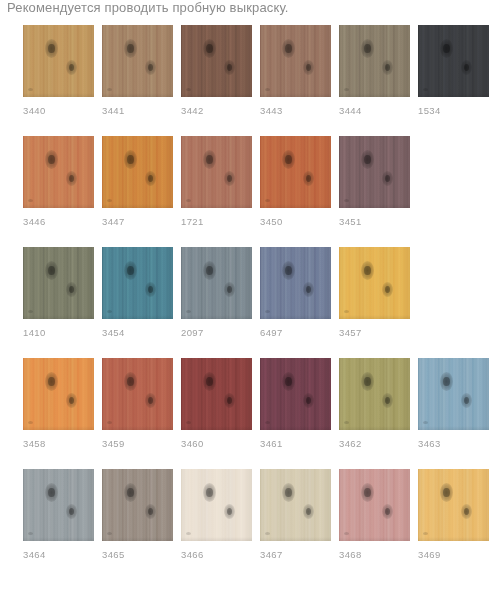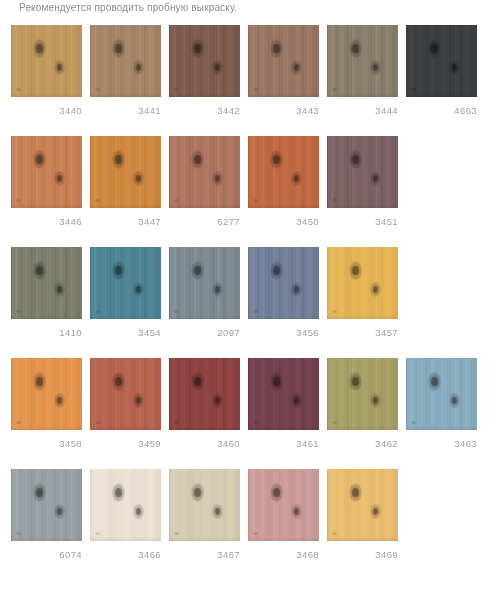--- a/index.html
+++ b/index.html
@@ -20,36 +20,35 @@
   #page {
     position: relative;
     width: 500px;
     height: 600px;
     box-sizing: border-box;
   }
 
   
   .note {
     position: absolute;
-    left: 19px;
+    left: 7px;
     top: 1px;
-    font-size: 10px;
+    font-size: 13px;
     line-height: 14px;
     color: #8c8c8c;
     letter-spacing: .15px;
     white-space: nowrap;
   }
 
   
   .rows {
     position: absolute;
-    left: 4px;
+    left: 16px;
     top: 25px;
     width: 447px;
-    text-align: right;
   }
   .row {
     display: flex;
     gap: 8px;
     padding-left: 7px;
     margin-bottom: 19px;
     box-sizing: border-box;
   }
   .cell {
     width: 71px;
@@ -260,21 +259,21 @@
         <div class="cell">
           <div class="swatch" style="background-color: rgb(60, 62, 66);">
             <div class="grain-shade"></div>
             <div class="grain-lines"></div>
             <div class="grain-fine"></div>
             <div class="knot knot-a"></div>
             <div class="knot knot-b"></div>
             <div class="corner-mark"></div>
             <div class="edge-bottom"></div>
           </div>
-          <span class="code">4663</span>
+          <span class="code">1534</span>
         </div>
       </div>
       <div class="row">
         <div class="cell">
           <div class="swatch" style="background-color: rgb(204, 128, 85);">
             <div class="grain-shade"></div>
             <div class="grain-lines"></div>
             <div class="grain-fine"></div>
             <div class="knot knot-a"></div>
             <div class="knot knot-b"></div>
@@ -298,21 +297,21 @@
         <div class="cell">
           <div class="swatch" style="background-color: rgb(176, 117, 96);">
             <div class="grain-shade"></div>
             <div class="grain-lines"></div>
             <div class="grain-fine"></div>
             <div class="knot knot-a"></div>
             <div class="knot knot-b"></div>
             <div class="corner-mark"></div>
             <div class="edge-bottom"></div>
           </div>
-          <span class="code">6277</span>
+          <span class="code">1721</span>
         </div>
         <div class="cell">
           <div class="swatch" style="background-color: rgb(195, 106, 67);">
             <div class="grain-shade"></div>
             <div class="grain-lines"></div>
             <div class="grain-fine"></div>
             <div class="knot knot-a"></div>
             <div class="knot knot-b"></div>
             <div class="corner-mark"></div>
             <div class="edge-bottom"></div>
@@ -372,21 +371,21 @@
         <div class="cell">
           <div class="swatch" style="background-color: rgb(115, 128, 156);">
             <div class="grain-shade"></div>
             <div class="grain-lines"></div>
             <div class="grain-fine"></div>
             <div class="knot knot-a"></div>
             <div class="knot knot-b"></div>
             <div class="corner-mark"></div>
             <div class="edge-bottom"></div>
           </div>
-          <span class="code">3456</span>
+          <span class="code">6497</span>
         </div>
         <div class="cell">
           <div class="swatch" style="background-color: rgb(232, 183, 85);">
             <div class="grain-shade"></div>
             <div class="grain-lines"></div>
             <div class="grain-fine"></div>
             <div class="knot knot-a"></div>
             <div class="knot knot-b"></div>
             <div class="corner-mark"></div>
             <div class="edge-bottom"></div>
@@ -472,21 +471,33 @@
         <div class="cell">
           <div class="swatch" style="background-color: rgb(154, 162, 166);">
             <div class="grain-shade"></div>
             <div class="grain-lines"></div>
             <div class="grain-fine"></div>
             <div class="knot knot-a"></div>
             <div class="knot knot-b"></div>
             <div class="corner-mark"></div>
             <div class="edge-bottom"></div>
           </div>
-          <span class="code">6074</span>
+          <span class="code">3464</span>
+        </div>
+        <div class="cell">
+          <div class="swatch" style="background-color: rgb(156, 144, 134);">
+            <div class="grain-shade"></div>
+            <div class="grain-lines"></div>
+            <div class="grain-fine"></div>
+            <div class="knot knot-a"></div>
+            <div class="knot knot-b"></div>
+            <div class="corner-mark"></div>
+            <div class="edge-bottom"></div>
+          </div>
+          <span class="code">3465</span>
         </div>
         <div class="cell">
           <div class="swatch" style="background-color: rgb(238, 228, 214);">
             <div class="grain-shade"></div>
             <div class="grain-lines"></div>
             <div class="grain-fine"></div>
             <div class="knot knot-a"></div>
             <div class="knot knot-b"></div>
             <div class="corner-mark"></div>
             <div class="edge-bottom"></div>

